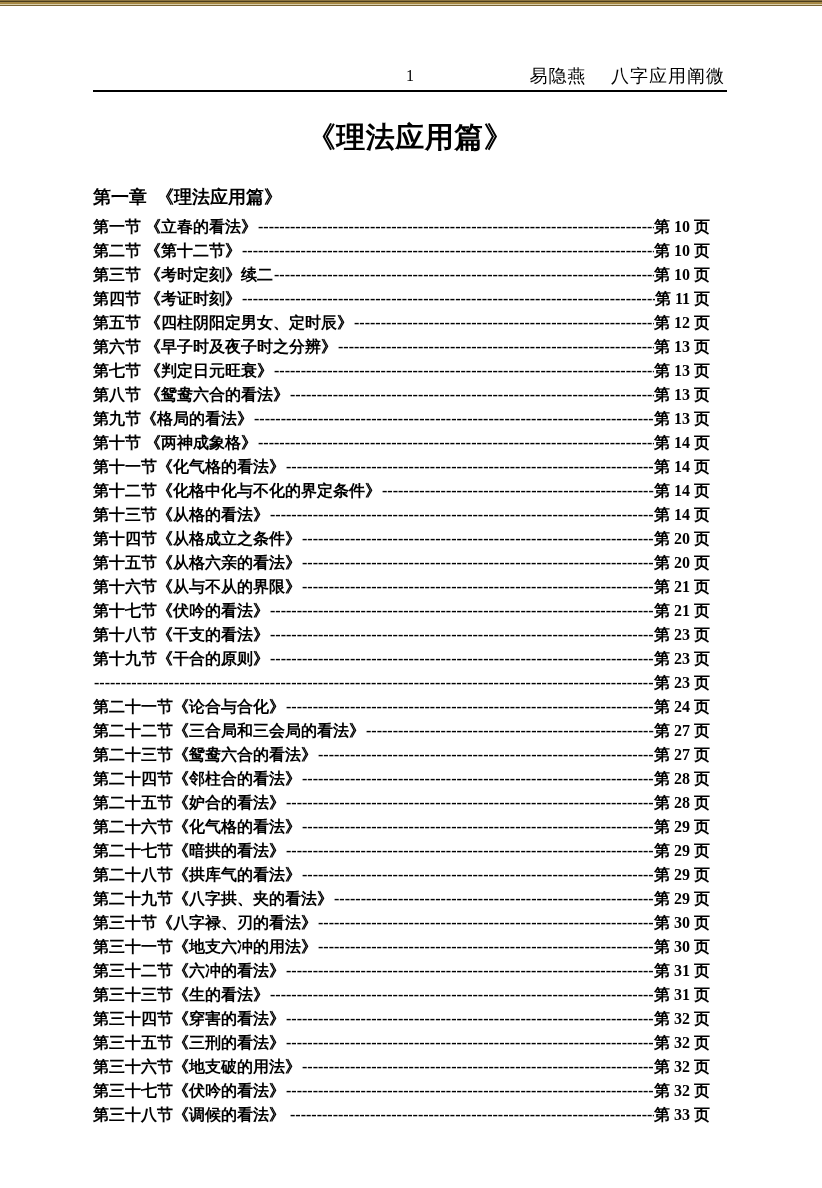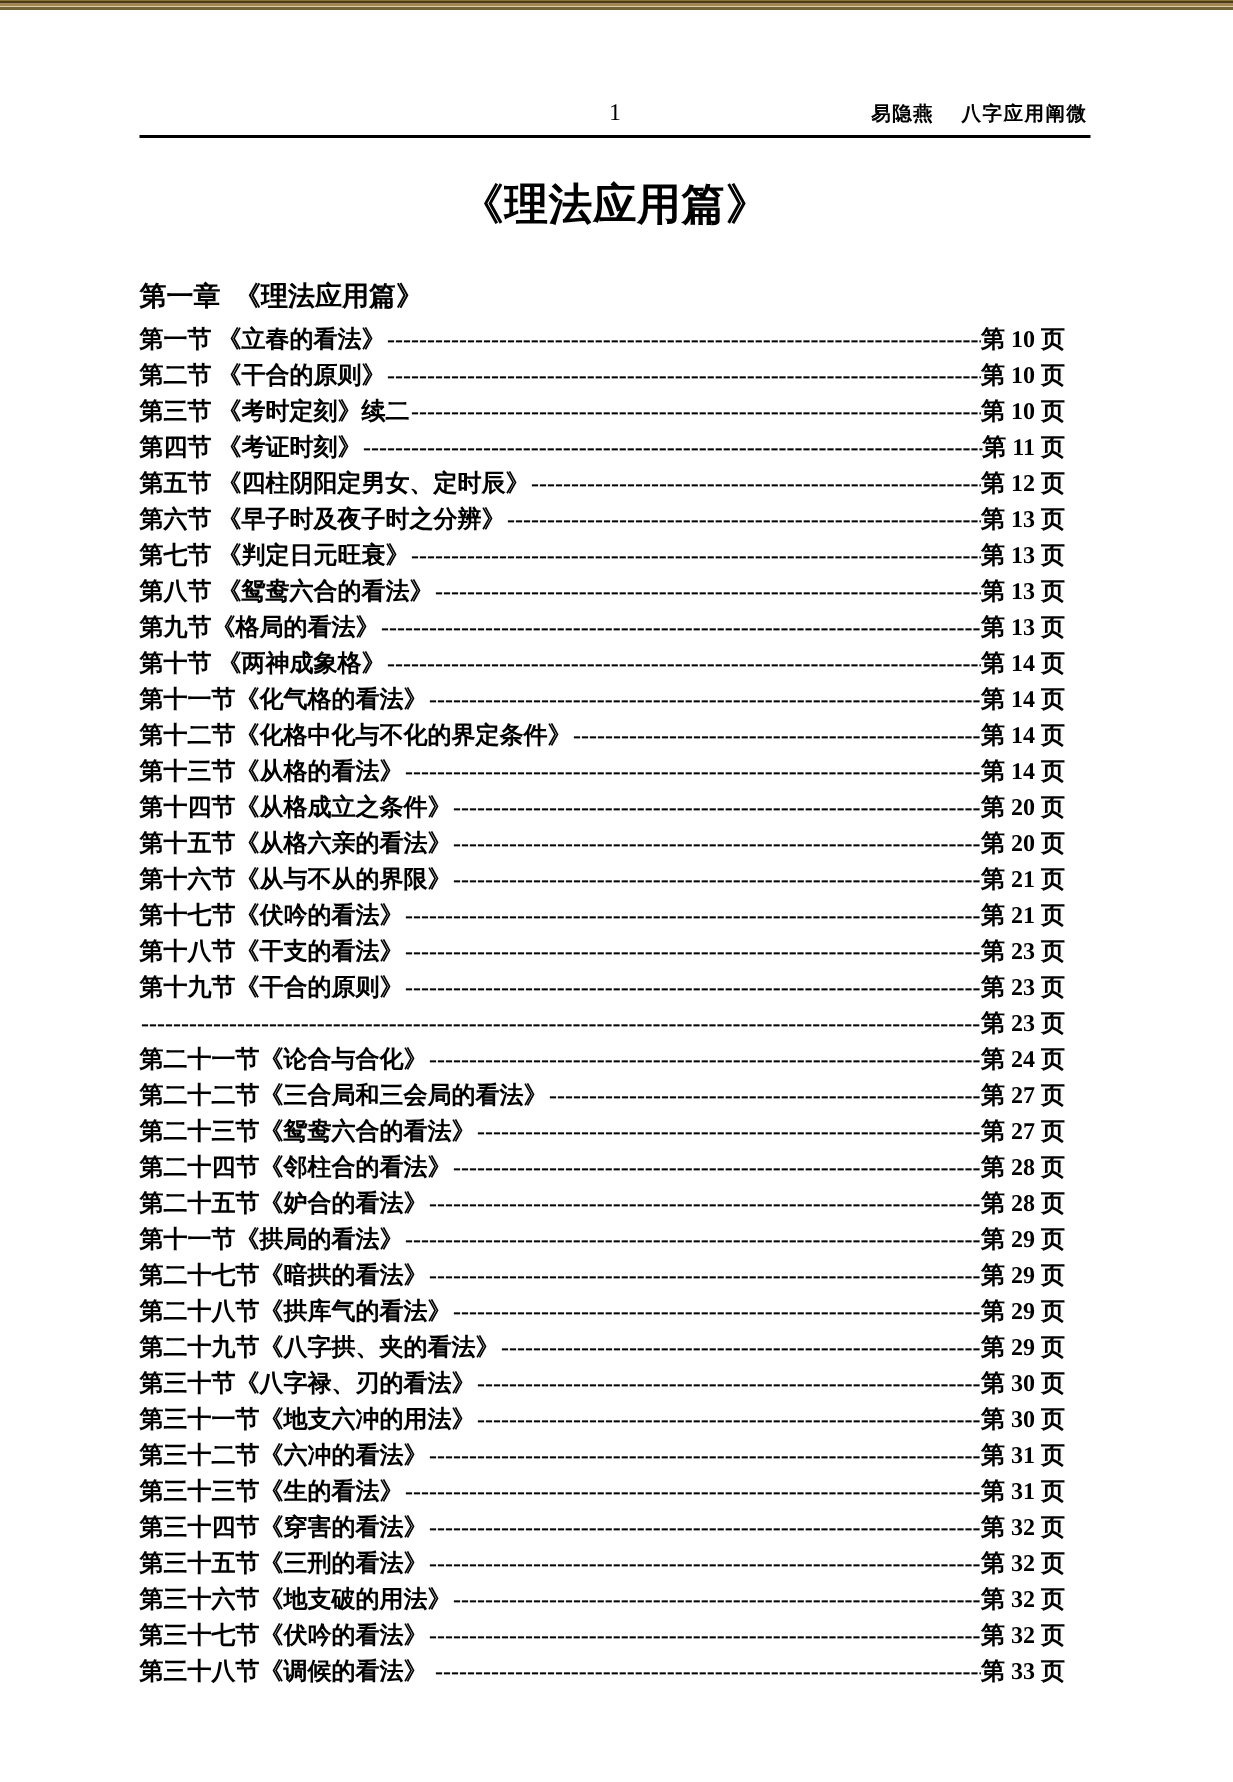--- a/index.html
+++ b/index.html
@@ -38,25 +38,24 @@
     bottom: 4px;
     left: 50%;
     transform: translateX(-50%);
     font-size: 16px;
     line-height: 20px;
   }
   .header-book-title {
     position: absolute;
     bottom: 4px;
     right: 2px;
-    font-size: 13px;
+    font-size: 18px;
     line-height: 20px;
     white-space: pre;
     letter-spacing: 1px;
-    font-weight: bold;
   }
   .doc-title {
     margin-top: 27px;
     text-align: center;
     font-size: 29px;
     line-height: 36px;
     font-weight: bold;
     letter-spacing: 0.5px;
   }
   .chapter-heading {
@@ -110,21 +109,21 @@
 
   <div class="chapter-heading">第一章  《理法应用篇》</div>
 
   <div class="toc">
       <div class="toc-row">
         <span class="toc-label">第一节 《立春的看法》</span>
         <span class="toc-leader">--------------------------------------------------------------------------------------------------------------------------------------------------------------------------------------------------------</span>
         <span class="toc-page">第 10 页</span>
       </div>
       <div class="toc-row">
-        <span class="toc-label">第二节 《干合的原则》</span>
+        <span class="toc-label">第二节 《第十二节》</span>
         <span class="toc-leader">--------------------------------------------------------------------------------------------------------------------------------------------------------------------------------------------------------</span>
         <span class="toc-page">第 10 页</span>
       </div>
       <div class="toc-row">
         <span class="toc-label">第三节 《考时定刻》续二</span>
         <span class="toc-leader">--------------------------------------------------------------------------------------------------------------------------------------------------------------------------------------------------------</span>
         <span class="toc-page">第 10 页</span>
       </div>
       <div class="toc-row">
         <span class="toc-label">第四节 《考证时刻》</span>
@@ -229,21 +228,21 @@
         <span class="toc-label">第二十四节《邻柱合的看法》</span>
         <span class="toc-leader">--------------------------------------------------------------------------------------------------------------------------------------------------------------------------------------------------------</span>
         <span class="toc-page">第 28 页</span>
       </div>
       <div class="toc-row">
         <span class="toc-label">第二十五节《妒合的看法》</span>
         <span class="toc-leader">--------------------------------------------------------------------------------------------------------------------------------------------------------------------------------------------------------</span>
         <span class="toc-page">第 28 页</span>
       </div>
       <div class="toc-row">
-        <span class="toc-label">第十一节《拱局的看法》</span>
+        <span class="toc-label">第二十六节《化气格的看法》</span>
         <span class="toc-leader">--------------------------------------------------------------------------------------------------------------------------------------------------------------------------------------------------------</span>
         <span class="toc-page">第 29 页</span>
       </div>
       <div class="toc-row">
         <span class="toc-label">第二十七节《暗拱的看法》</span>
         <span class="toc-leader">--------------------------------------------------------------------------------------------------------------------------------------------------------------------------------------------------------</span>
         <span class="toc-page">第 29 页</span>
       </div>
       <div class="toc-row">
         <span class="toc-label">第二十八节《拱库气的看法》</span>

